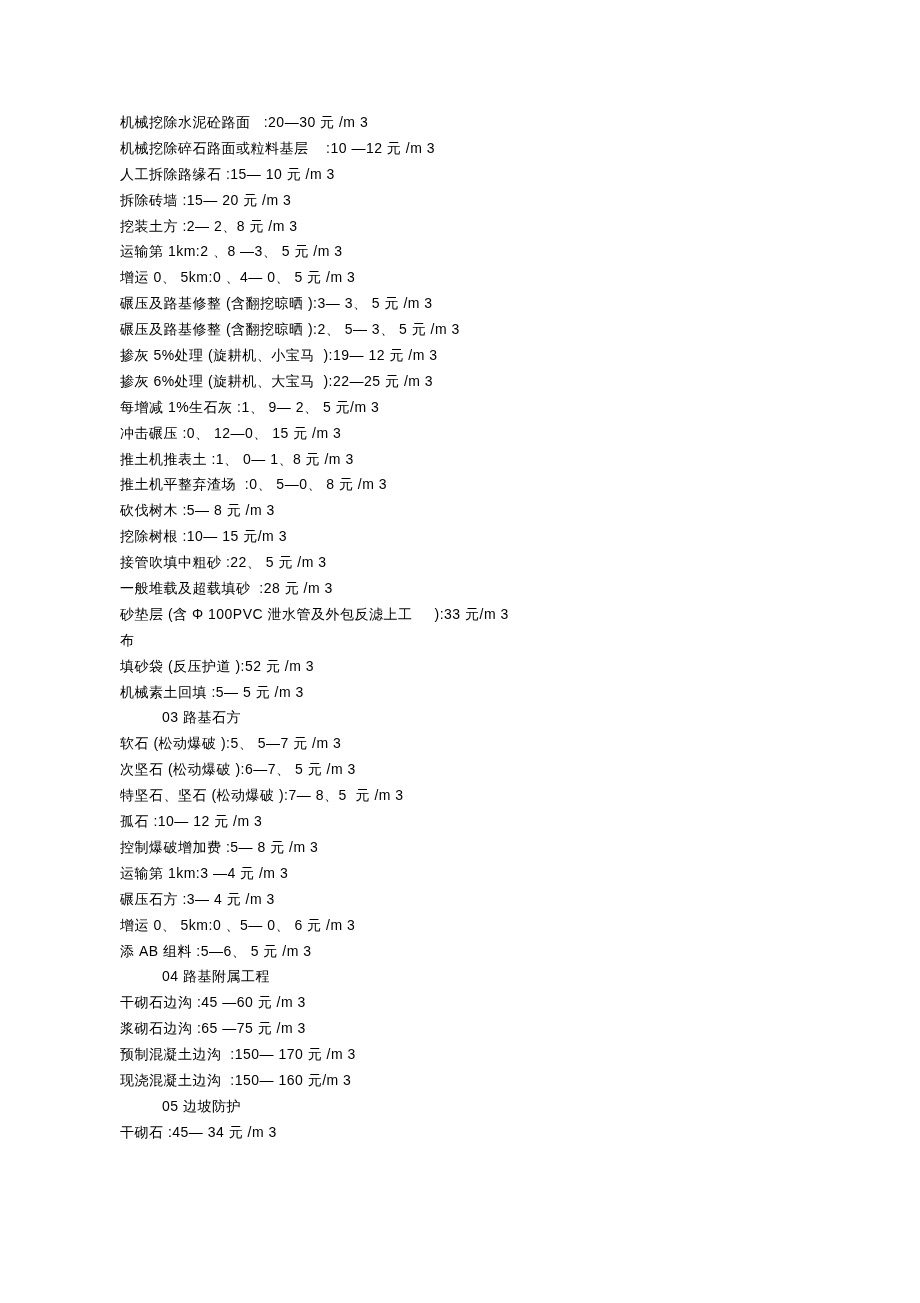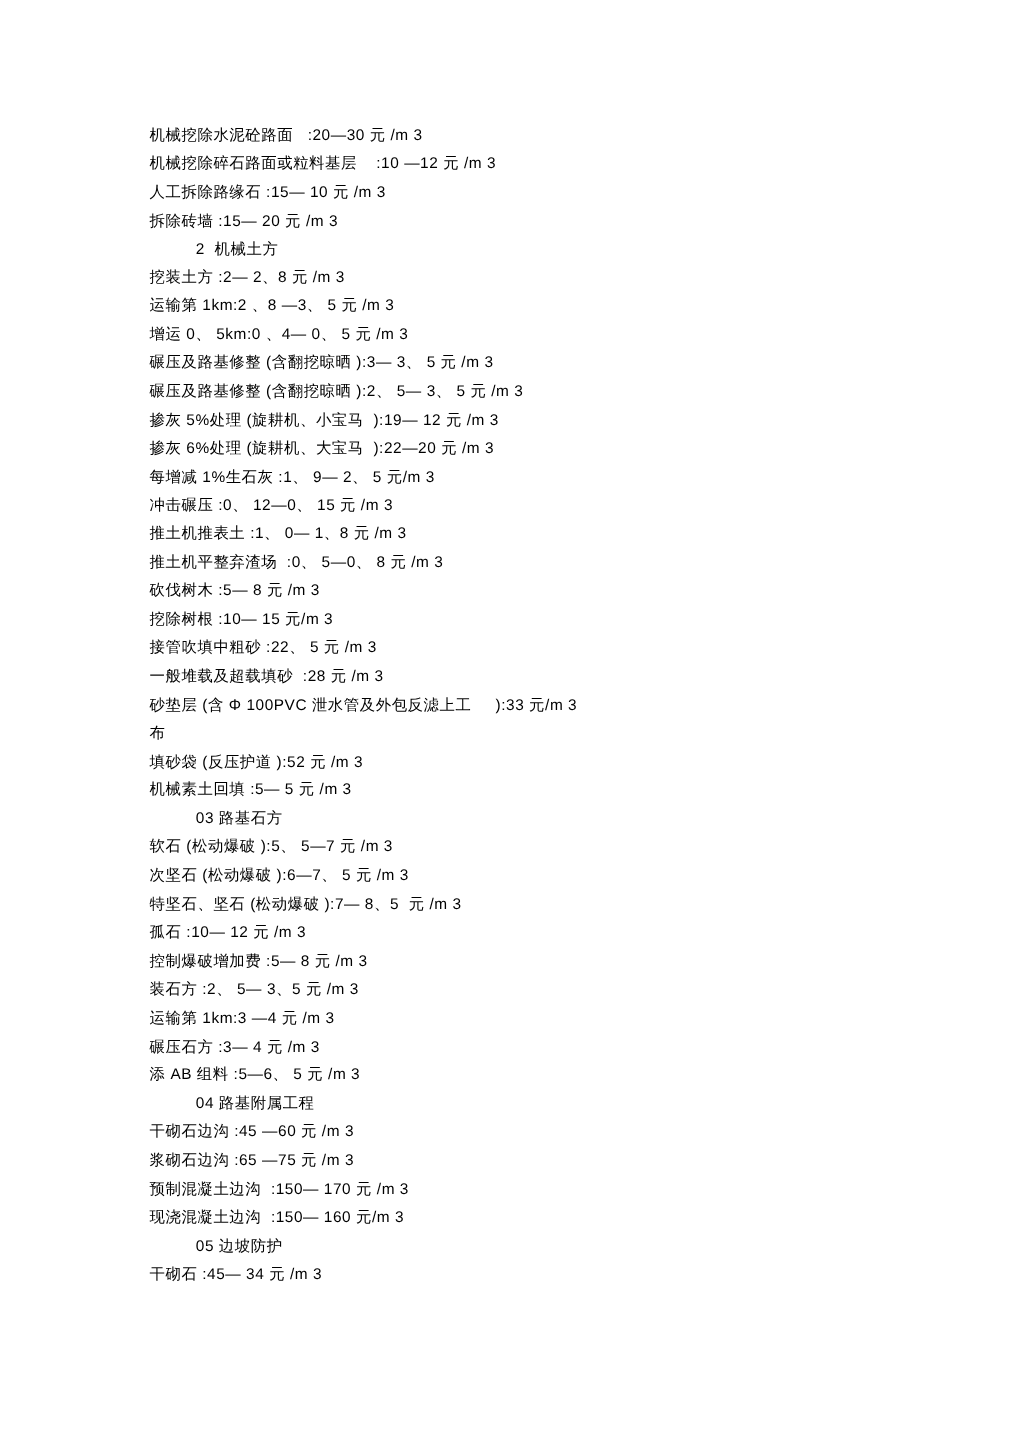--- a/index.html
+++ b/index.html
@@ -9,63 +9,61 @@
     background: #fff;
     margin: 0;
     padding: 110px 120px 60px 120px;
     line-height: 1.85;
     width: 920px;
     box-sizing: border-box;
   }
   .line {
     white-space: pre-wrap;
     letter-spacing: 0.5px;
-    margin-left: 16px;
   }
   .section {
     padding-left: 42px;
   }
 </style>
 </head>
 <body>
 
 <div id="container">
     <div class="line">机械挖除水泥砼路面   :20—30 元 /m 3</div>
     <div class="line">机械挖除碎石路面或粒料基层    :10 —12 元 /m 3</div>
     <div class="line">人工拆除路缘石 :15— 10 元 /m 3</div>
     <div class="line">拆除砖墙 :15— 20 元 /m 3</div>
-    <div class="line section">2  机械土方</div>
     <div class="line">挖装土方 :2— 2、8 元 /m 3</div>
     <div class="line">运输第 1km:2 、8 —3、 5 元 /m 3</div>
     <div class="line">增运 0、 5km:0 、4— 0、 5 元 /m 3</div>
     <div class="line">碾压及路基修整 (含翻挖晾晒 ):3— 3、 5 元 /m 3</div>
     <div class="line">碾压及路基修整 (含翻挖晾晒 ):2、 5— 3、 5 元 /m 3</div>
     <div class="line">掺灰 5%处理 (旋耕机、小宝马  ):19— 12 元 /m 3</div>
-    <div class="line">掺灰 6%处理 (旋耕机、大宝马  ):22—20 元 /m 3</div>
+    <div class="line">掺灰 6%处理 (旋耕机、大宝马  ):22—25 元 /m 3</div>
     <div class="line">每增减 1%生石灰 :1、 9— 2、 5 元/m 3</div>
     <div class="line">冲击碾压 :0、 12—0、 15 元 /m 3</div>
     <div class="line">推土机推表土 :1、 0— 1、8 元 /m 3</div>
     <div class="line">推土机平整弃渣场  :0、 5—0、 8 元 /m 3</div>
     <div class="line">砍伐树木 :5— 8 元 /m 3</div>
     <div class="line">挖除树根 :10— 15 元/m 3</div>
     <div class="line">接管吹填中粗砂 :22、 5 元 /m 3</div>
     <div class="line">一般堆载及超载填砂  :28 元 /m 3</div>
     <div class="line">砂垫层 (含 Φ 100PVC 泄水管及外包反滤上工     ):33 元/m 3
 布</div>
     <div class="line">填砂袋 (反压护道 ):52 元 /m 3</div>
     <div class="line">机械素土回填 :5— 5 元 /m 3</div>
     <div class="line section">03 路基石方</div>
     <div class="line">软石 (松动爆破 ):5、 5—7 元 /m 3</div>
     <div class="line">次坚石 (松动爆破 ):6—7、 5 元 /m 3</div>
     <div class="line">特坚石、坚石 (松动爆破 ):7— 8、5  元 /m 3</div>
     <div class="line">孤石 :10— 12 元 /m 3</div>
     <div class="line">控制爆破增加费 :5— 8 元 /m 3</div>
-    <div class="line">装石方 :2、 5— 3、5 元 /m 3</div>
     <div class="line">运输第 1km:3 —4 元 /m 3</div>
     <div class="line">碾压石方 :3— 4 元 /m 3</div>
+    <div class="line">增运 0、 5km:0 、5— 0、 6 元 /m 3</div>
     <div class="line">添 AB 组料 :5—6、 5 元 /m 3</div>
     <div class="line section">04 路基附属工程</div>
     <div class="line">干砌石边沟 :45 —60 元 /m 3</div>
     <div class="line">浆砌石边沟 :65 —75 元 /m 3</div>
     <div class="line">预制混凝土边沟  :150— 170 元 /m 3</div>
     <div class="line">现浇混凝土边沟  :150— 160 元/m 3</div>
     <div class="line section">05 边坡防护</div>
     <div class="line">干砌石 :45— 34 元 /m 3</div>
   </div>
 

